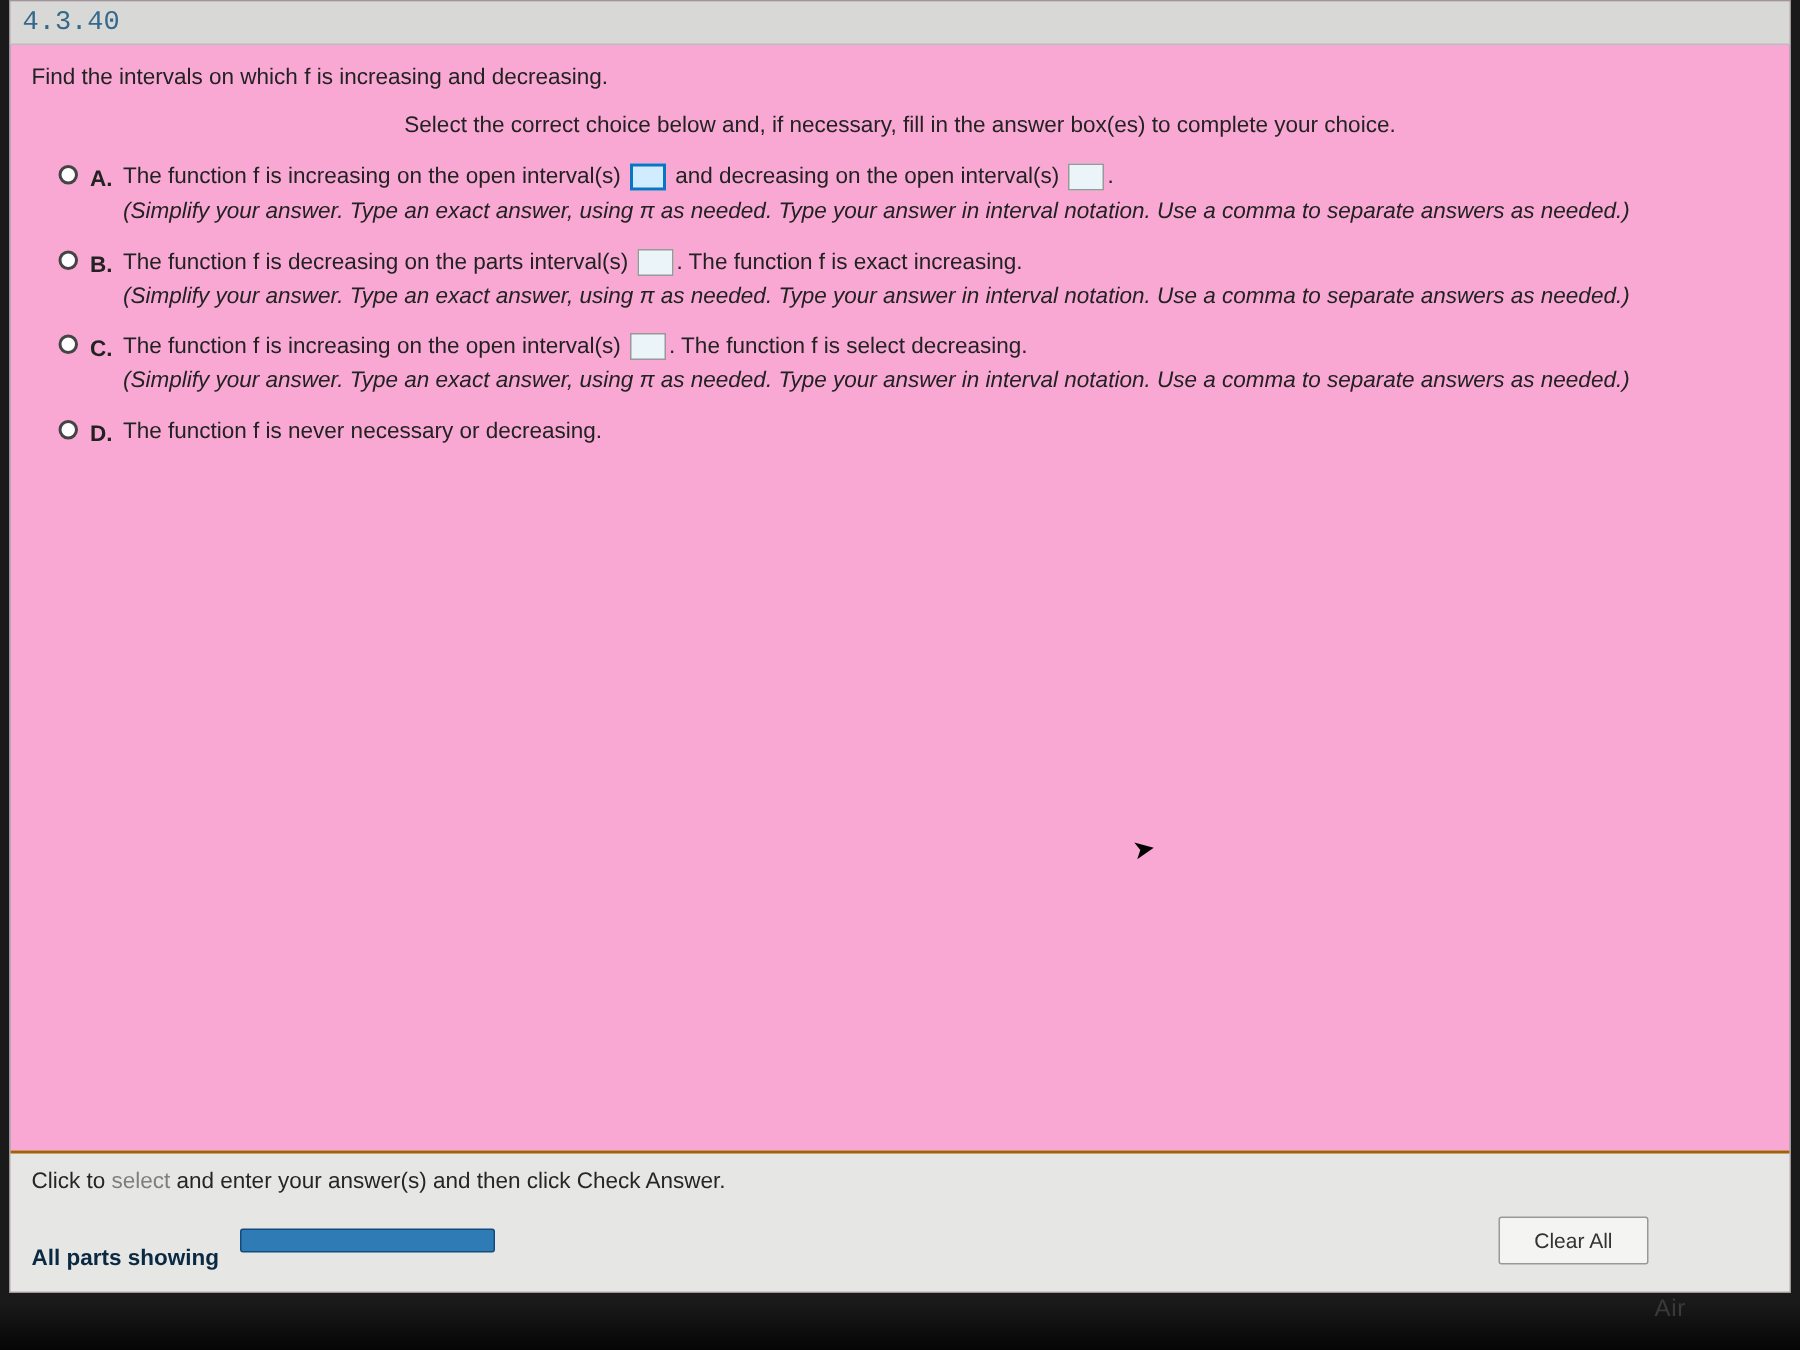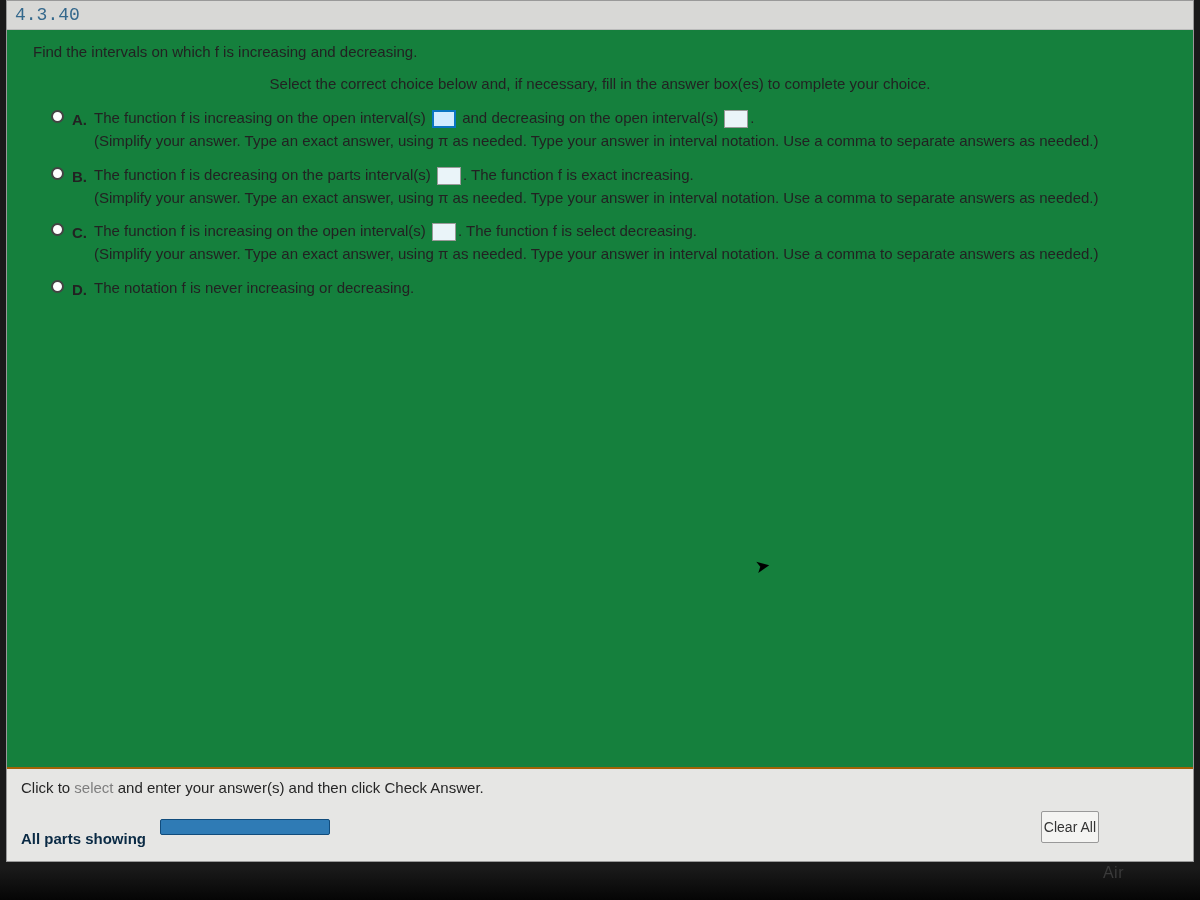--- a/index.html
+++ b/index.html
@@ -13,36 +13,36 @@
       position: relative;
       overflow: hidden;
     }
     .outer {
       background: #1a1a1a;
       padding: 0 6px 6px 6px;
       width: 100%;
       height: 100%;
     }
     .window {
-      background: #15803d;
+      background: #f9a8d4;
       width: 100%;
       height: 862px;
       border: 1px solid #999;
       position: relative;
     }
     .header-bar {
       background: #d8d8d6;
       padding: 4px 8px;
       border-bottom: 1px solid #bbb;
       color: #34688c;
       font-size: 18px;
       font-family: "Courier New", monospace;
     }
     .content {
-      padding: 10px 26px;
+      padding: 10px 14px;
       line-height: 1.6;
     }
     .prompt {
       margin-bottom: 8px;
     }
     .equation-line {
       margin: 6px 0 8px 40px;
       font-family: serif;
     }
     .instruction {
@@ -85,20 +85,21 @@
       background: #eaf4f9;
       vertical-align: middle;
       margin: 0 2px;
     }
     .blank.active {
       border: 2px solid #0a75c2;
       background: #d1ecff;
     }
     .simplify {
       display: inline;
+      font-style: italic;
     }
     .footer {
       position: absolute;
       bottom: 0;
       left: 0;
       right: 0;
       background: #e6e6e4;
       border-top: 2px solid #a16207;
       padding: 10px 14px 14px 14px;
     }
@@ -122,21 +123,21 @@
     }
     .progress-bar {
       width: 170px;
       height: 16px;
       background: #2f7bb5;
       border: 1px solid #114c7c;
       border-radius: 2px;
     }
     .clear-btn {
       margin-left: auto;
-      padding: 7px 2px;
+      padding: 7px 23px;
       background: #f4f4f2;
       border: 1px solid #999;
       color: #333;
       font-size: 14px;
       border-radius: 2px;
       margin-right: 80px;
     }
     .sup {
       vertical-align: super;
       font-size: 0.72em;
@@ -208,21 +209,21 @@
           <div class="option-body">
             <span>The function f is increasing on the open interval(s) </span><span class="blank"></span><span>. The function f is select decreasing.</span><br>
             <span class="simplify">(Simplify your answer. Type an exact answer, using π as needed. Type your answer in interval notation. Use a comma to separate answers as needed.)</span>
           </div>
         </div>
 
         <div class="option-row">
           <div class="radio"></div>
           <div class="option-label">D.</div>
           <div class="option-body">
-            <span>The notation f is never increasing or decreasing.</span>
+            <span>The function f is never necessary or decreasing.</span>
           </div>
         </div>
 
       </div>
     </div>
 
     <div class="footer">
       <div class="footer-hint">
         <span>Click to </span><span class="select-word">select</span><span> and enter your answer(s) and then click Check Answer.</span>
       </div>

